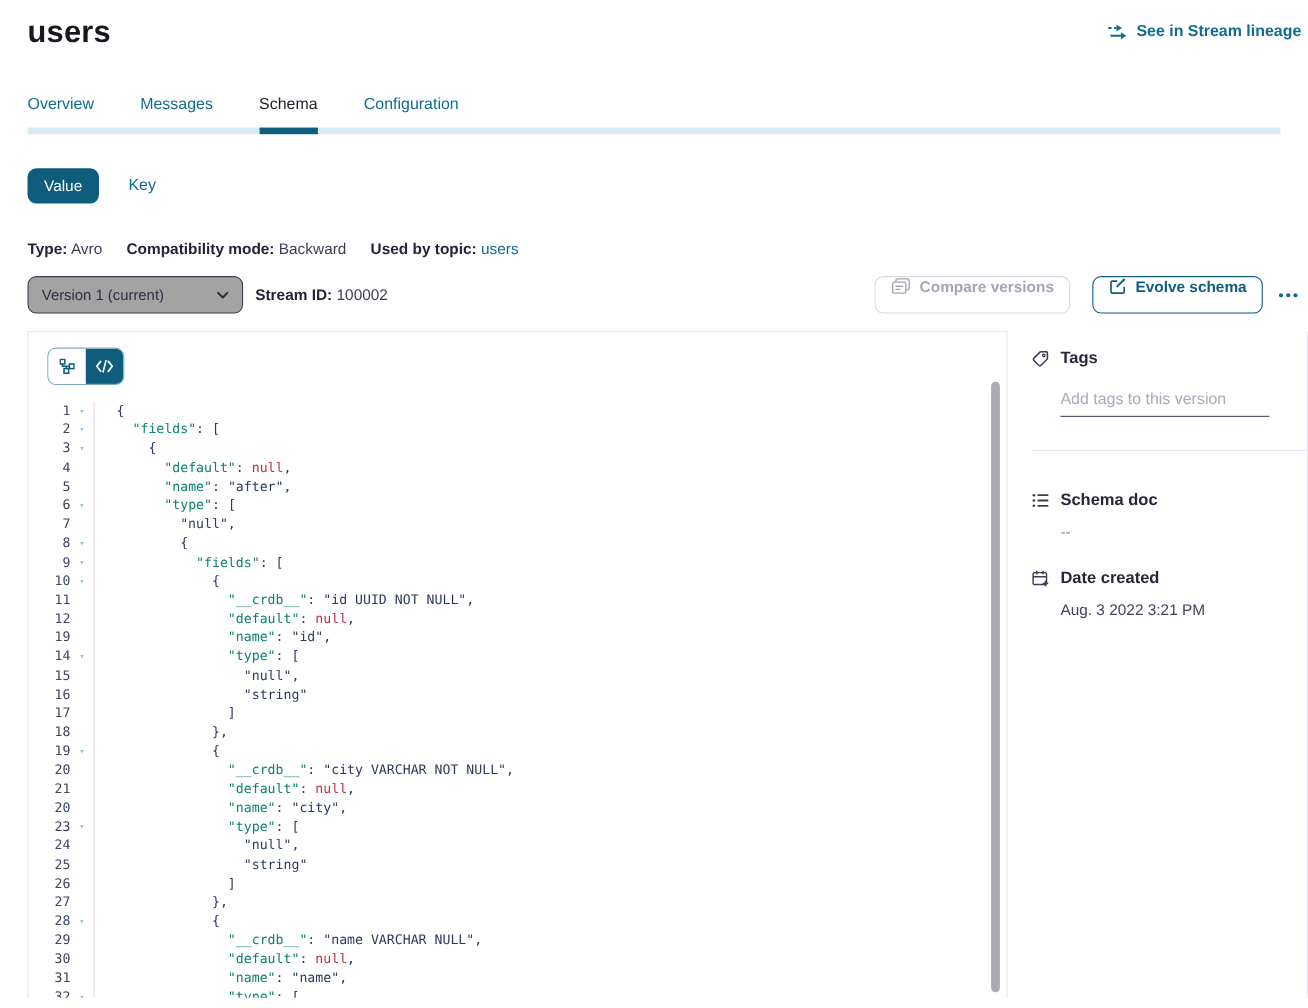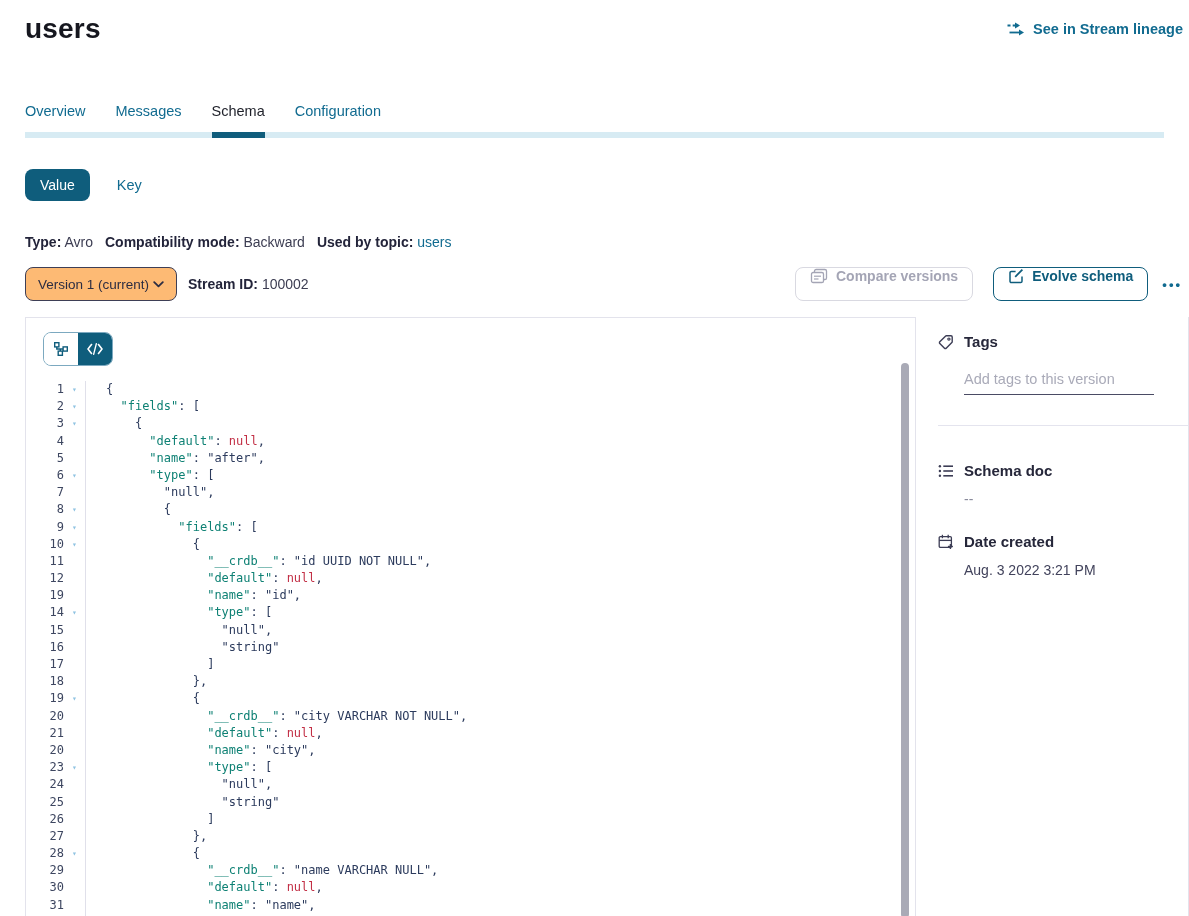--- a/index.html
+++ b/index.html
@@ -9,34 +9,34 @@
     --text-dark:#23243a; --text-mid:#3c3d52; --text-muted:#8a8b9c;
   }
   *{box-sizing:border-box}
   body{margin:0;width:1189px;height:916px;overflow:hidden;background:#fff;
        font-family:"Liberation Sans",sans-serif;color:var(--text-dark)}
   .page{padding-left:25px;height:100%}
   .header{display:flex;justify-content:space-between;align-items:center;padding:13px 6px 0 0}
   .header h1{margin:0;font-size:28px;font-weight:700;color:#16171f;letter-spacing:.2px}
   .lineage-link{display:flex;align-items:center;gap:8px;color:var(--link);
     font-size:14.5px;font-weight:600;cursor:pointer;text-decoration:none}
-  .tabs{display:flex;gap:30px;margin-top:58px;margin-right:25px;border-bottom:6px solid var(--tab-track)}
+  .tabs{display:flex;gap:42px;margin-top:42px;margin-right:25px;border-bottom:6px solid var(--tab-track)}
   .tab{padding-bottom:13px;font-size:14.5px;font-weight:500;color:var(--link);cursor:pointer}
   .tab.active{color:#1e2029;border-bottom:6px solid var(--accent);margin-bottom:-6px}
   .vk-row{margin-top:31px;display:flex;align-items:center;gap:27px}
   .value-btn{background:var(--accent);color:#fff;border:none;border-radius:8px;
     font-family:inherit;font-size:14px;padding:8px 15px;cursor:pointer}
   .key-link{color:var(--link);font-size:14.5px;cursor:pointer;text-decoration:none}
-  .meta-row{margin-top:33px;display:flex;gap:12px;font-size:14px;color:var(--text-mid)}
+  .meta-row{margin-top:33px;display:flex;gap:22px;font-size:14px;color:var(--text-mid)}
   .meta-label{font-weight:700;color:var(--text-dark)}
   .meta-link{color:var(--link);cursor:pointer;text-decoration:none}
   .version-row{margin-top:17px;display:flex;align-items:center;padding-right:7px}
-  .select{width:152px;height:34px;border:1px solid #3e3f56;border-radius:8px;
+  .select{width:196px;height:34px;border:1px solid #3e3f56;border-radius:8px;
     display:flex;align-items:center;justify-content:space-between;padding:0 12px;
-    font-size:13.5px;color:#2c2d42;cursor:pointer;background:#fdba74}
+    font-size:13.5px;color:#2c2d42;cursor:pointer;background:#a3a3a3}
   .schema-id{margin-left:11px;font-size:14px;color:var(--text-mid)}
   .spacer{flex:1}
   .btn{height:34px;border-radius:8px;background:#fff;display:flex;align-items:flex-start;gap:8px;
     padding:0 14px;font-family:inherit;font-size:14px;cursor:pointer}
   .btn.compare{border:1px solid var(--disabled-border);color:var(--disabled-text);font-weight:600;cursor:default}
   .btn.evolve{border:1px solid var(--accent);color:var(--accent);font-weight:700;margin-left:20px}
   .dots{color:var(--link);font-size:13px;font-weight:700;letter-spacing:2px;margin-left:14px;cursor:pointer}
   .main-row{display:flex;margin-top:16px;height:606px}
   .editor-panel{width:891px;border:1px solid var(--border);border-bottom:none;position:relative;overflow:hidden;flex:none}
   .view-toggle{display:flex;margin:14px 0 0 17px;width:max-content;border:1px solid #7ca9c0;border-radius:8px;overflow:hidden}

